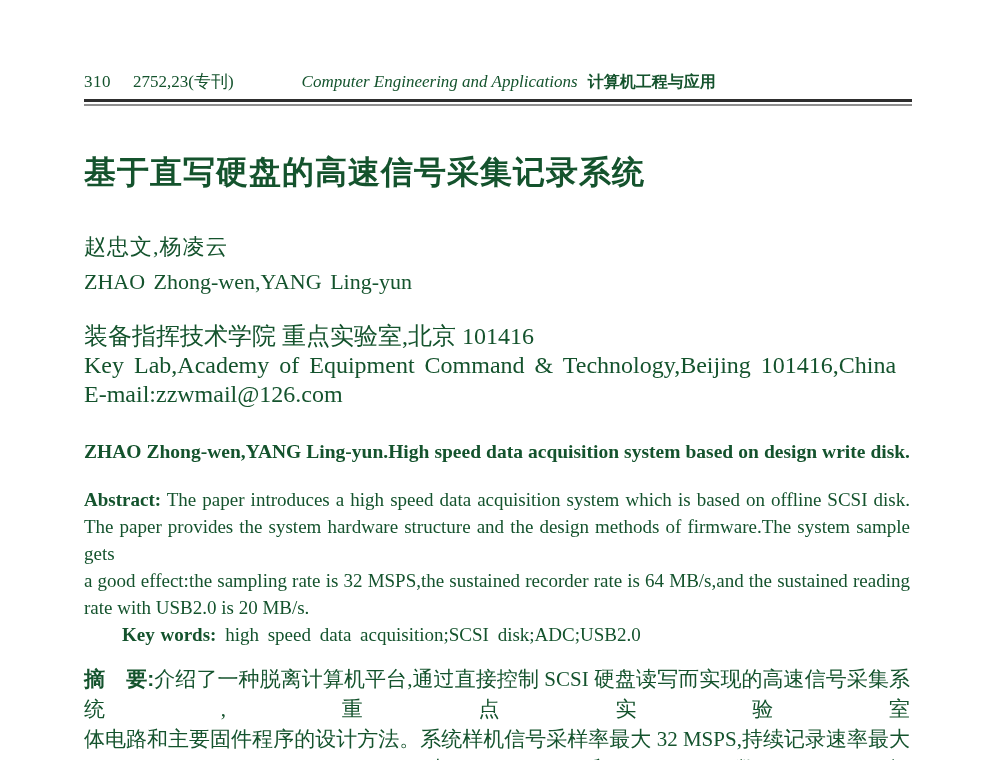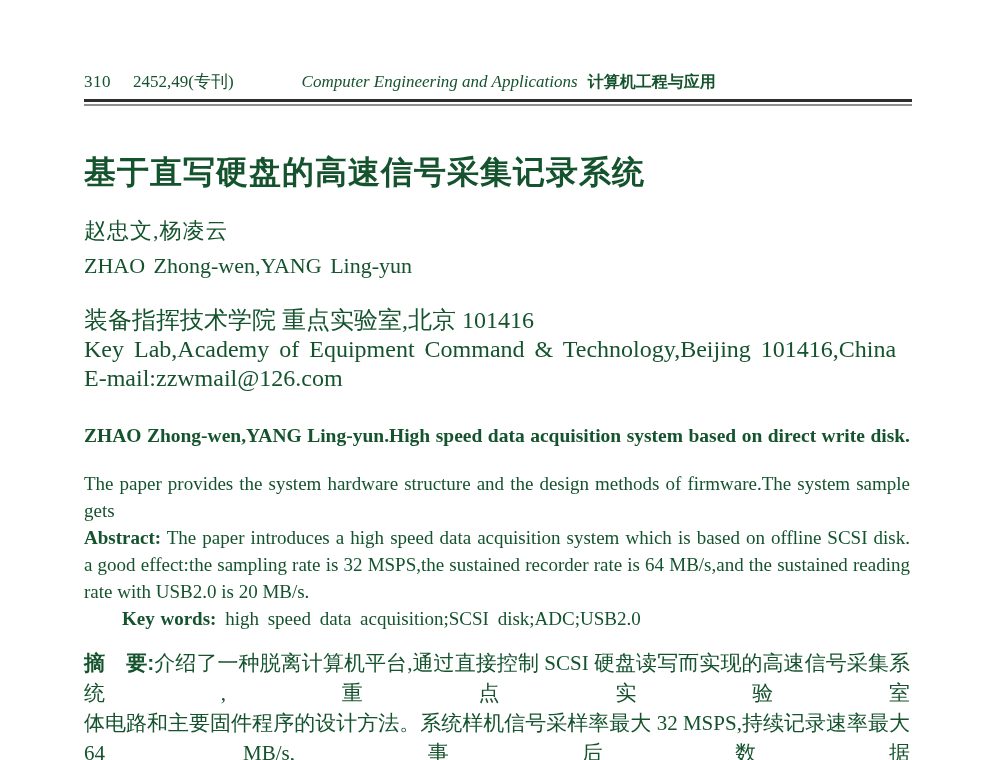--- a/index.html
+++ b/index.html
@@ -47,21 +47,21 @@
   
   .title {
     margin: 44px 0 0 0;
     font-family: "Liberation Sans", "DejaVu Sans", sans-serif;
     font-weight: 700;
     font-size: 32px;
     line-height: 44px;
     letter-spacing: 1px;
   }
   .authors-cn {
-    margin-top: 24px;
+    margin-top: 40px;
     font-size: 22px;
     line-height: 26px;
     letter-spacing: 1px;
   }
   .authors-en {
     margin-top: 8px;
     font-size: 22px;
     line-height: 28px;
     word-spacing: 3px;
   }
@@ -88,50 +88,50 @@
   }
 </style>
 </head>
 <body>
 
 <div class="page">
   <div class="content">
 
     <div class="header-row">
       <span class="pageno">310</span>
-      <span class="issue">2452,49(专刊)</span>
+      <span class="issue">2752,23(专刊)</span>
       <span class="journal">
         <span class="journal-en">Computer Engineering and Applications</span>
         <span class="journal-cn">计算机工程与应用</span>
       </span>
     </div>
 
     <div class="rule"></div>
 
     <h1 class="title">基于直写硬盘的高速信号采集记录系统</h1>
 
     <div class="authors-cn">赵忠文,杨凌云</div>
     <div class="authors-en">ZHAO Zhong-wen,YANG Ling-yun</div>
 
     <div class="affil">
       <div class="affil-line">装备指挥技术学院 重点实验室,北京 101416</div>
       <div class="affil-line en">Key Lab,Academy of Equipment Command &amp; Technology,Beijing 101416,China</div>
       <div class="affil-line">E-mail:zzwmail@126.com</div>
     </div>
 
     <div class="citation">
-      <div class="cit-line jline">ZHAO Zhong-wen,YANG Ling-yun.High speed data acquisition system based on direct write disk.</div>
+      <div class="cit-line jline">ZHAO Zhong-wen,YANG Ling-yun.High speed data acquisition system based on design write disk.</div>
     </div>
 
     <div class="abstract">
-      <div class="abs-line jline">The paper provides the system hardware structure and the design methods of firmware.The system sample gets</div>
       <div class="abs-line jline">
         <span class="abs-label">Abstract:</span>
         <span>The paper introduces a high speed data acquisition system which is based on offline SCSI disk.</span>
       </div>
+      <div class="abs-line jline">The paper provides the system hardware structure and the design methods of firmware.The system sample gets</div>
       <div class="abs-line jline">a good effect:the sampling rate is 32 MSPS,the sustained recorder rate is 64 MB/s,and the sustained reading</div>
       <div class="abs-line">rate with USB2.0 is 20 MB/s.</div>
       <div class="kw-line">
         <span class="kw-label">Key words:</span>
         <span>high speed data acquisition;SCSI disk;ADC;USB2.0</span>
       </div>
     </div>
 
     <div class="abstract-cn">
       <div class="abs-cn-line jline">

